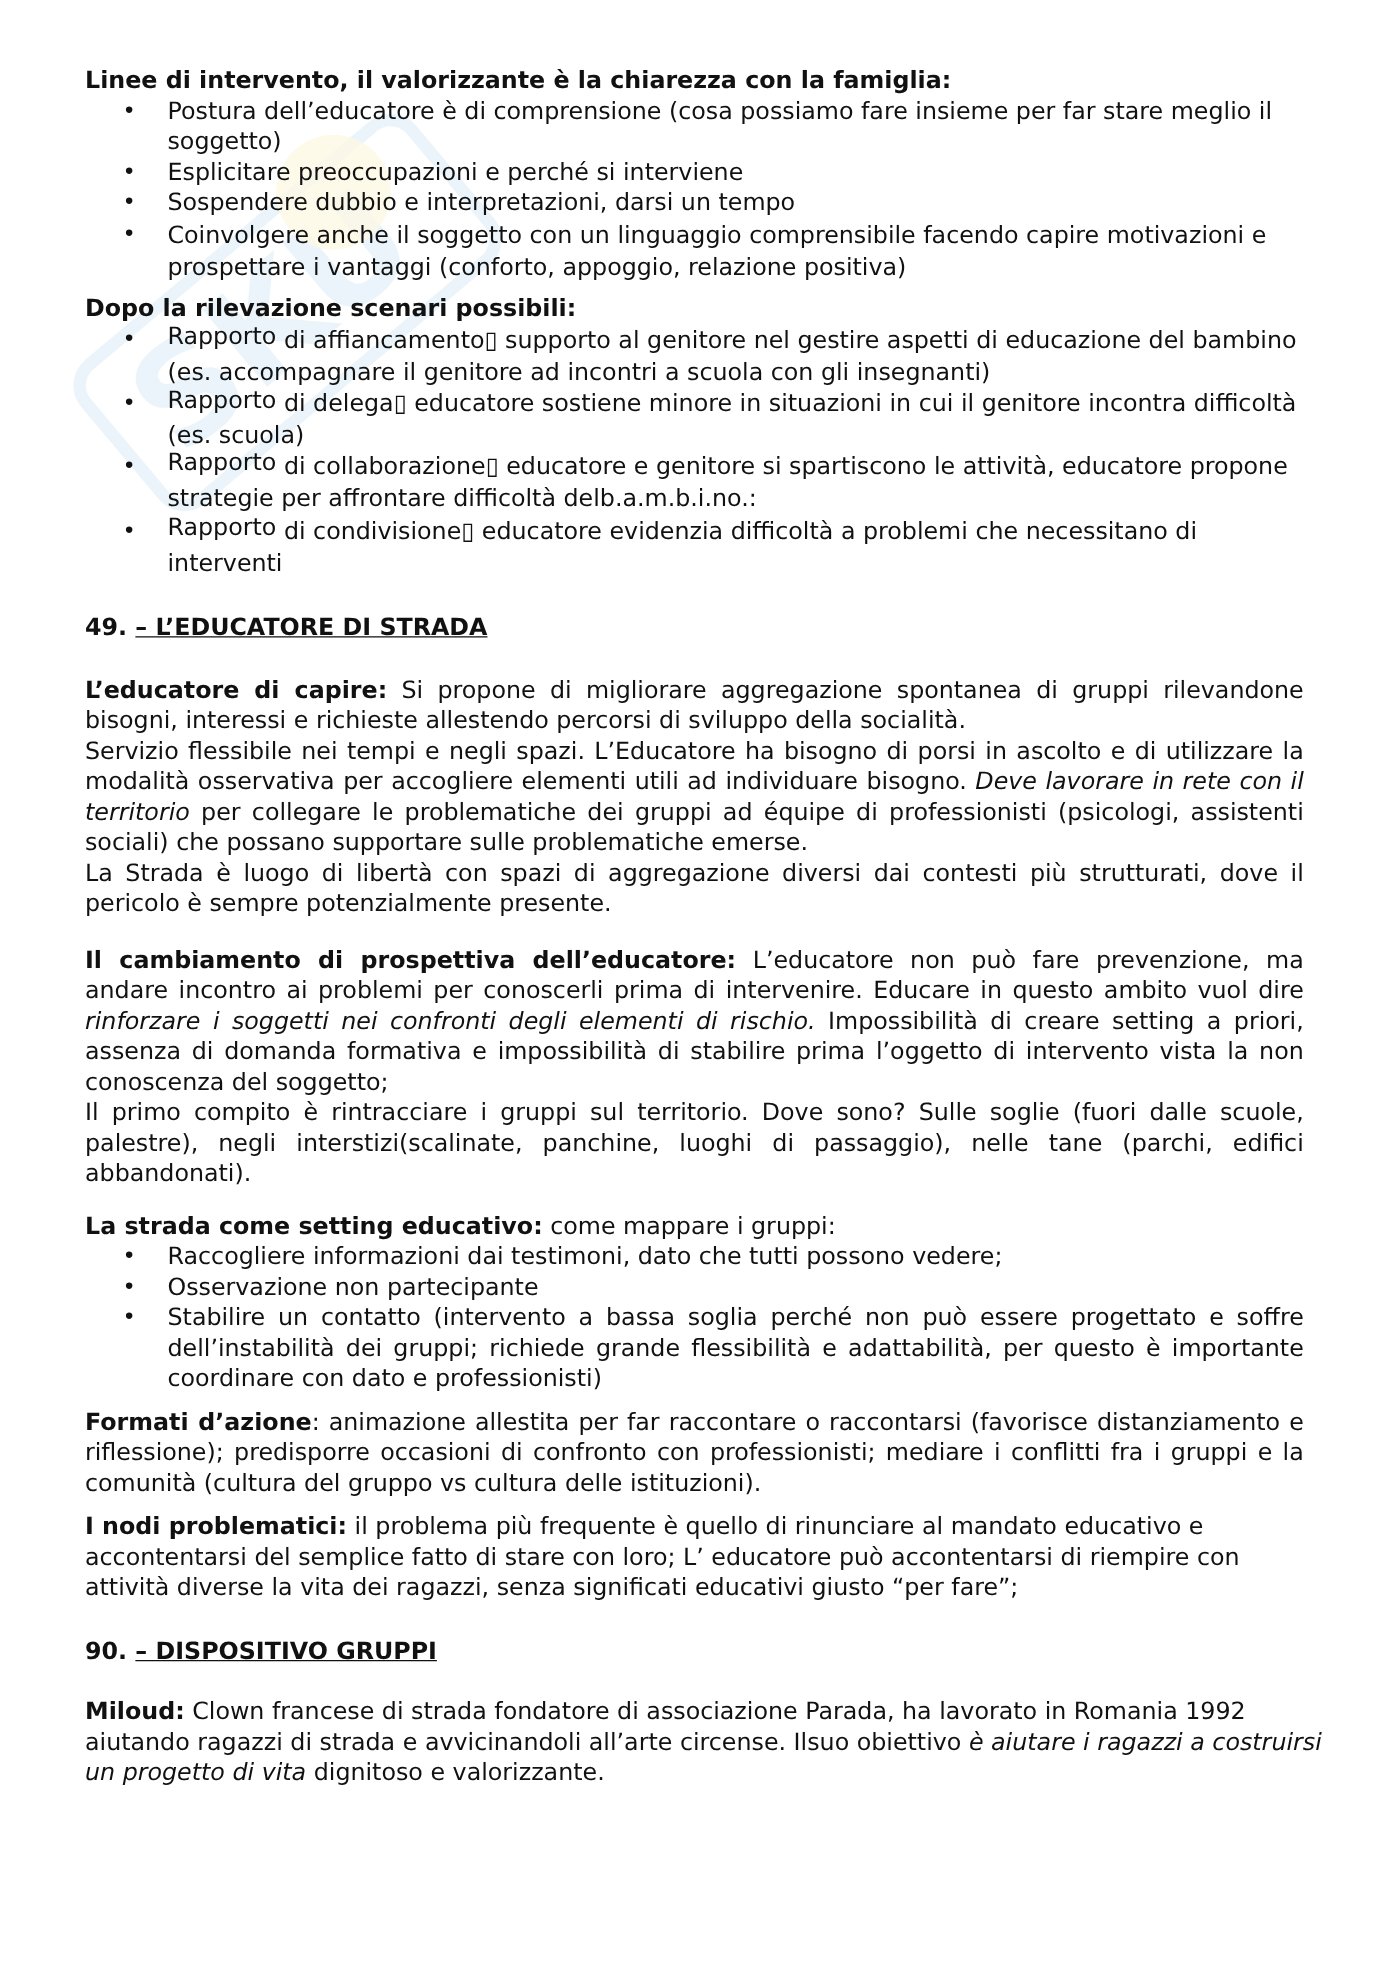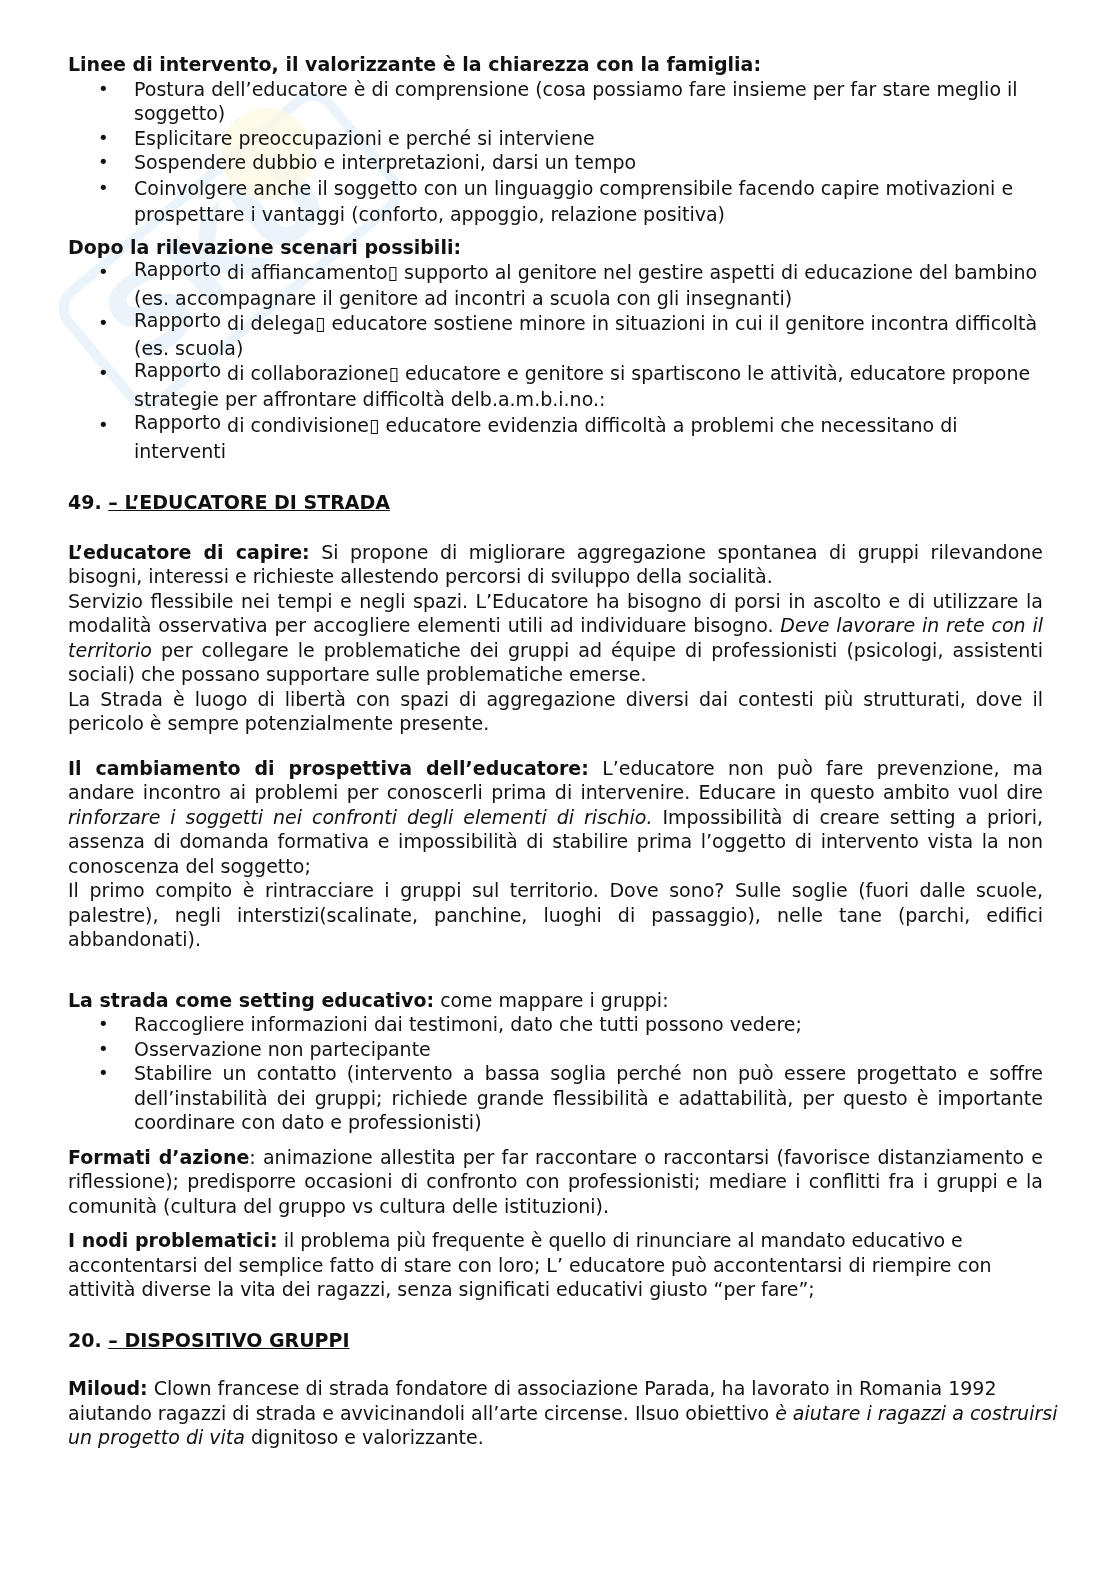--- a/index.html
+++ b/index.html
@@ -71,39 +71,39 @@
     <p class="justify">
       <span>Servizio flessibile nei tempi e negli spazi. L’Educatore ha bisogno di porsi in ascolto e di utilizzare la modalità osservativa per accogliere elementi utili ad individuare bisogno. </span><span class="ital">Deve lavorare in rete con il territorio</span><span> per collegare le problematiche dei gruppi ad équipe di professionisti (psicologi, assistenti sociali) che possano supportare sulle problematiche emerse.</span>
     </p>
     <p class="justify">La Strada è luogo di libertà con spazi di aggregazione diversi dai contesti più strutturati, dove il pericolo è sempre potenzialmente presente.</p>
 
     <p class="justify" style="margin-top:20px;">
       <span class="bold">Il cambiamento di prospettiva dell’educatore:</span><span> L’educatore non può fare prevenzione, ma andare incontro ai problemi per conoscerli prima di intervenire. Educare in questo ambito vuol dire </span><span class="ital">rinforzare i soggetti nei confronti degli elementi di rischio.</span><span> Impossibilità di creare setting a priori, assenza di domanda formativa e impossibilità di stabilire prima l’oggetto di intervento vista la non conoscenza del soggetto;</span>
     </p>
     <p class="justify">Il primo compito è rintracciare i gruppi sul territorio. Dove sono? Sulle soglie (fuori dalle scuole, palestre), negli interstizi(scalinate, panchine, luoghi di passaggio), nelle tane (parchi, edifici abbandonati).</p>
 
-    <p style="margin-top:36px;">
+    <p style="margin-top:17px;">
       <span class="bold">La strada come setting educativo:</span><span> come mappare i gruppi:</span>
     </p>
     <ul class="justify">
       <li>Raccogliere informazioni dai testimoni, dato che tutti possono vedere;</li>
       <li>Osservazione non partecipante</li>
       <li>Stabilire un contatto (intervento a bassa soglia perché non può essere progettato e soffre dell’instabilità dei gruppi; richiede grande flessibilità e adattabilità, per questo è importante coordinare con dato e professionisti)</li>
     </ul>
 
     <p class="justify" style="margin-top:10px;">
       <span class="bold">Formati d’azione</span><span>: animazione allestita per far raccontare o raccontarsi (favorisce distanziamento e riflessione); predisporre occasioni di confronto con professionisti; mediare i conflitti fra i gruppi e la comunità (cultura del gruppo vs cultura delle istituzioni).</span>
     </p>
 
     <p style="margin-top:10px;">
       <span class="bold">I nodi problematici:</span><span> il problema più frequente è quello di rinunciare al mandato educativo e accontentarsi del semplice fatto di stare con loro; L’ educatore può accontentarsi di riempire con attività diverse la vita dei ragazzi, senza significati educativi giusto “per fare”;</span>
     </p>
 
     <p class="section-title" style="margin-top:26px;">
-      <span>20.</span>
+      <span>90.</span>
       <span class="u">– DISPOSITIVO GRUPPI</span>
     </p>
 
     <p style="margin-top:24px; width:1005px;">
       <span class="bold">Miloud:</span><span> Clown francese di strada fondatore di associazione Parada, ha lavorato in Romania 1992 aiutando ragazzi di strada e avvicinandoli all’arte circense. Ilsuo obiettivo </span><span class="ital">è aiutare i ragazzi a costruirsi un progetto di vita</span><span> dignitoso e valorizzante.</span>
     </p>
 
   </div>
 </div>
 

